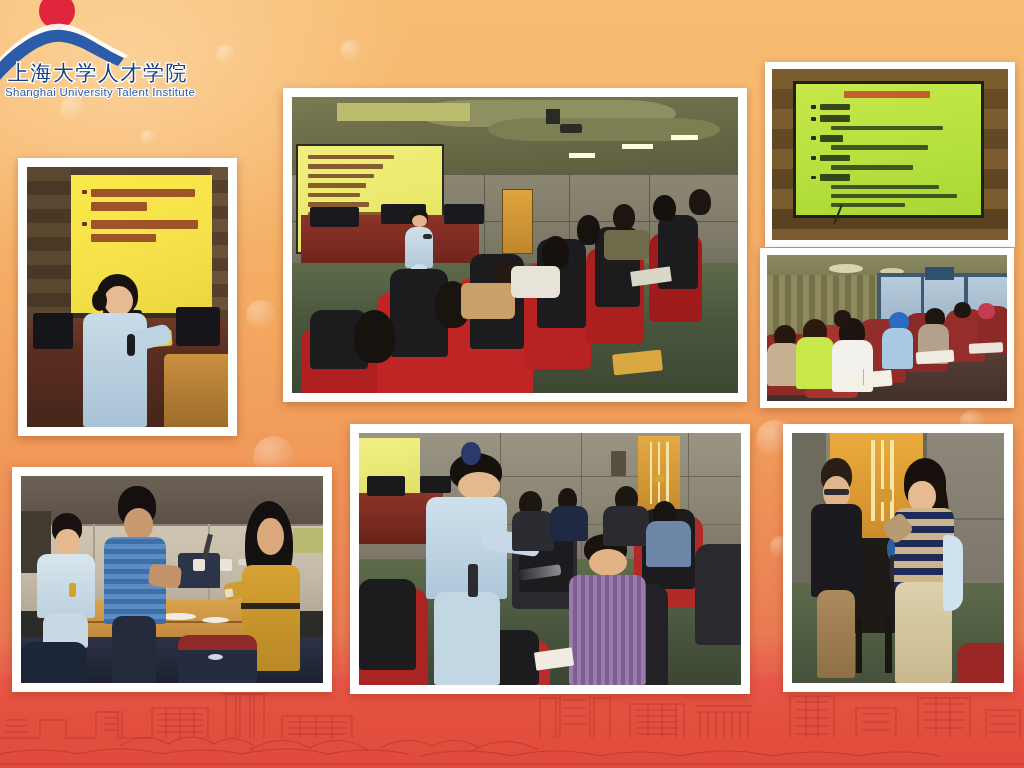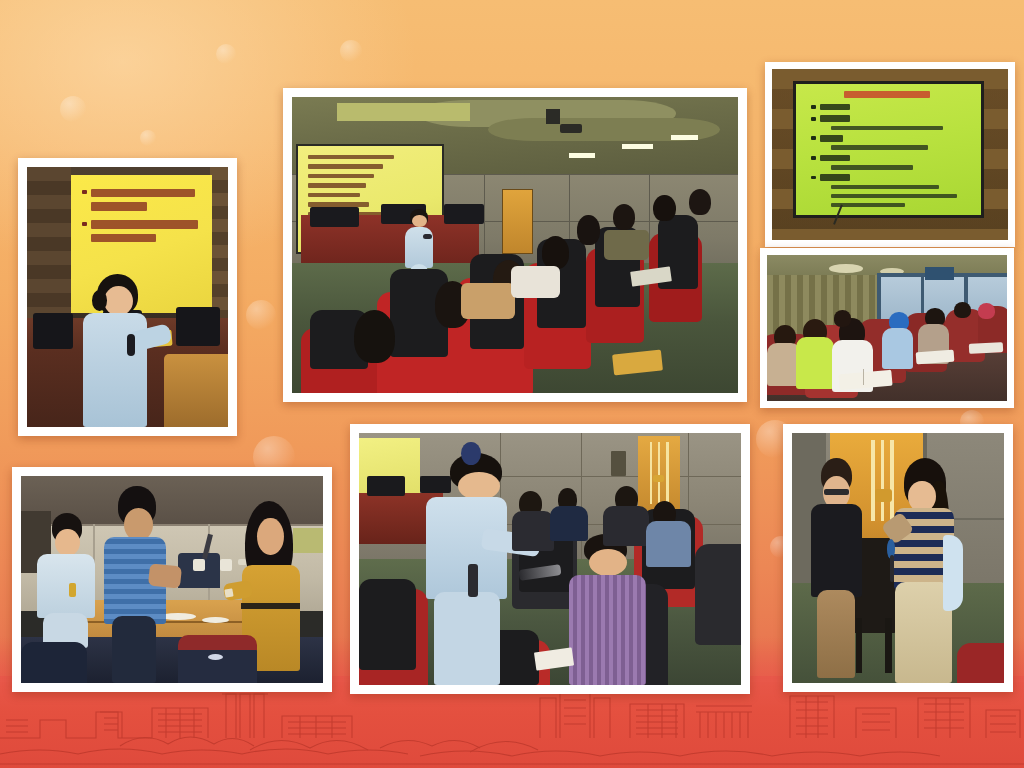--- a/index.html
+++ b/index.html
@@ -229,20 +229,34 @@
         <path d="M936 22 v40 M950 22 v40"></path>
         <path d="M986 62 v-28 h34 v28 M990 40 h26 M990 48 h26 M990 56 h26"></path>
 
         <path d="M0 78 q40 -8 78 0 q42 -10 84 0 q40 -8 80 0 q44 -10 86 0 q40 -8 80 0"></path>
         <path d="M420 80 q46 -10 92 0 q44 -10 88 0 q40 -8 80 0 q46 -10 92 0 q44 -8 88 0 q40 -8 80 0"></path>
         <path d="M0 88 h1024"></path>
       </g>
     </svg>
   </div>
 
+  <div id="logo">
+    <svg width="200" height="105" viewBox="0 0 200 105">
+
+      <circle cx="57" cy="11" r="18" fill="#e0253c"></circle>
+
+      <path d="M-6 64 C18 38 42 22 62 24 C82 26 96 40 122 52 L128 56 L118 62 C92 50 80 38 62 36 C44 34 22 50 2 72 Z" fill="#ffffff" opacity="0.9"></path>
+
+      <path d="M-8 70 C16 44 40 28 62 30 C84 32 98 46 124 58 L118 66 C94 56 80 44 62 42 C42 40 20 58 0 80 Z" fill="#2a5caa"></path>
+
+      <text class="logo-cn" x="8" y="80" font-size="21" fill="#1a3f7a" stroke="#ffffff" stroke-width="2.6" paint-order="stroke" letter-spacing="1.5">上海大学人才学院</text>
+
+      <text class="logo-en" x="5" y="96" font-size="11.5" fill="#2a5caa" stroke="#ffffff" stroke-width="2.2" paint-order="stroke" letter-spacing="0.3">Shanghai University Talent Institute</text>
+    </svg>
+  </div>
 
   <div class="photo" id="photoA" title="Female lecturer in light blue suit speaking with a microphone in front of a yellow projection slide">
     <div class="inner">
       <div class="scene">
         <div class="bg"></div>
         <div class="woodL"></div>
         <div class="woodR"></div>
 
         <div class="scrn">
           <div class="slide-line" style="left:8%;  top:11%; width:3%;  height:3%;  background:#7a2b1e;"></div>

